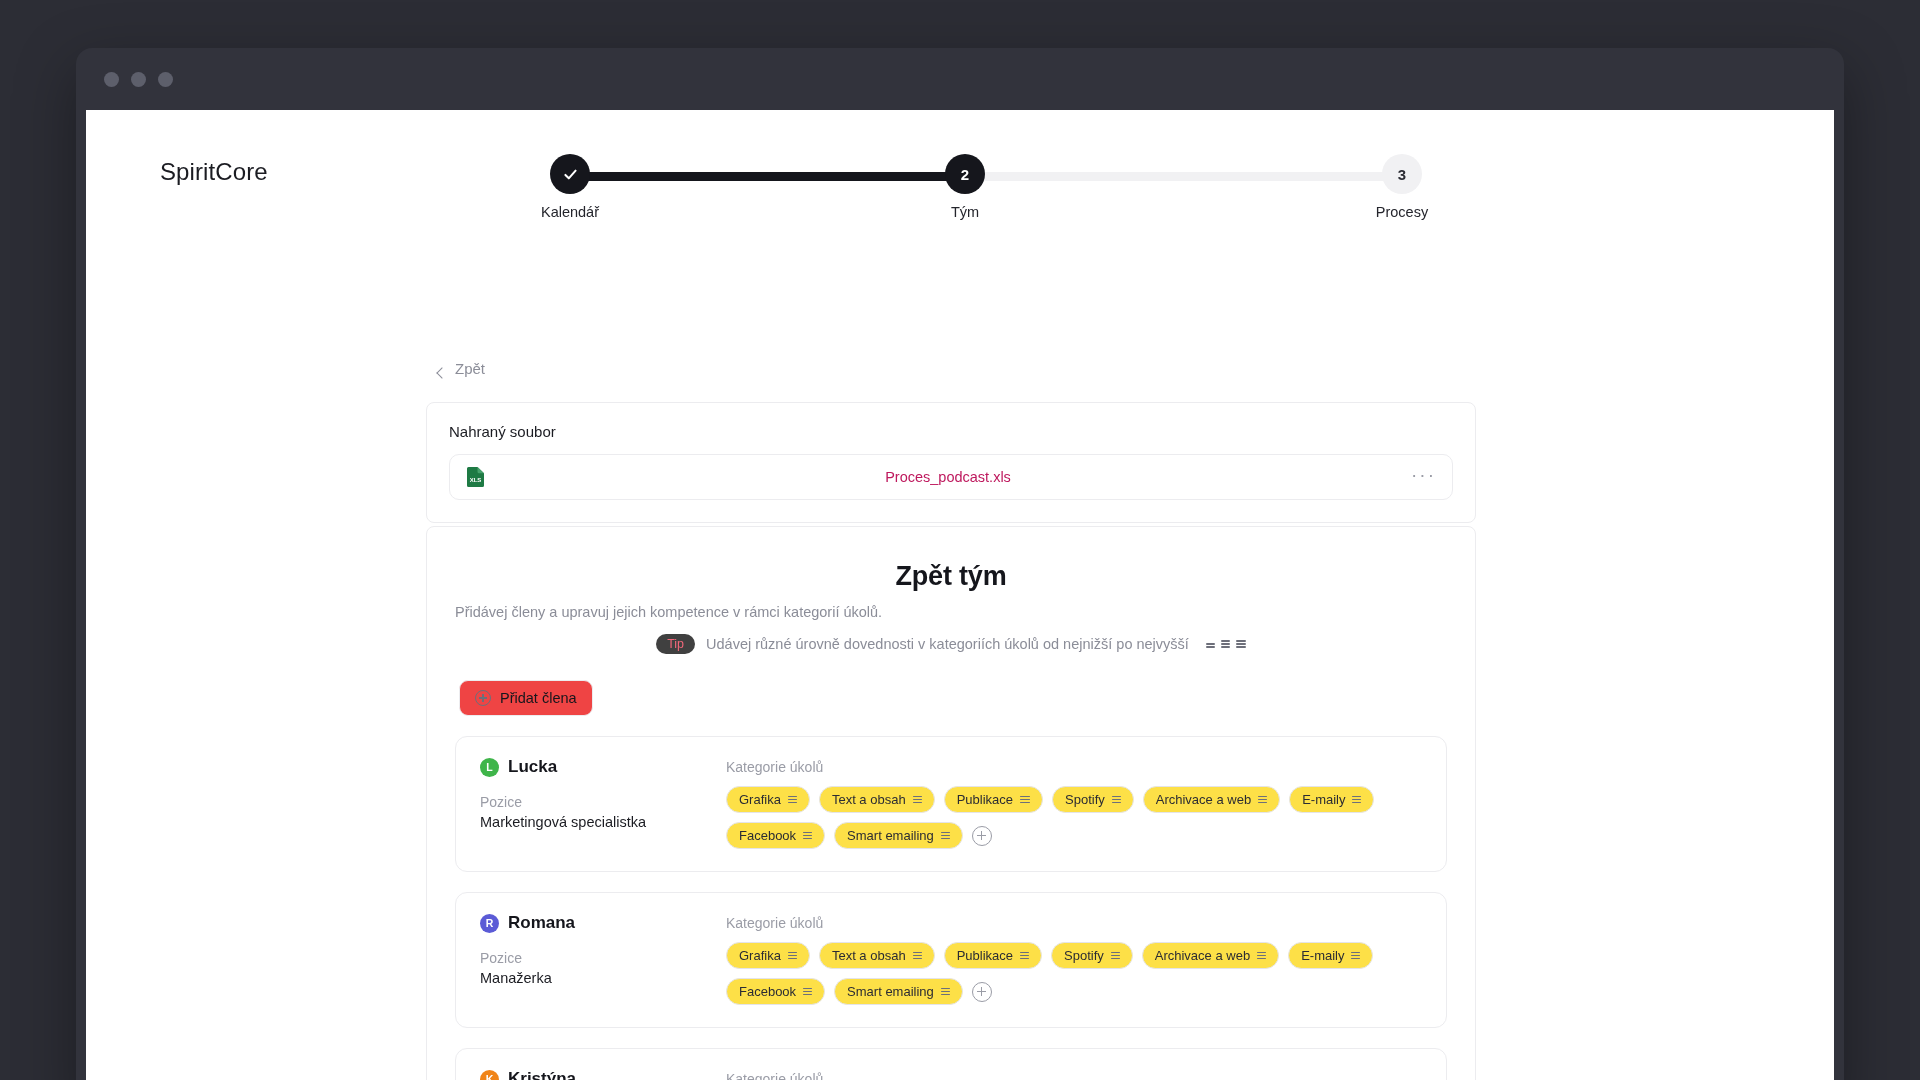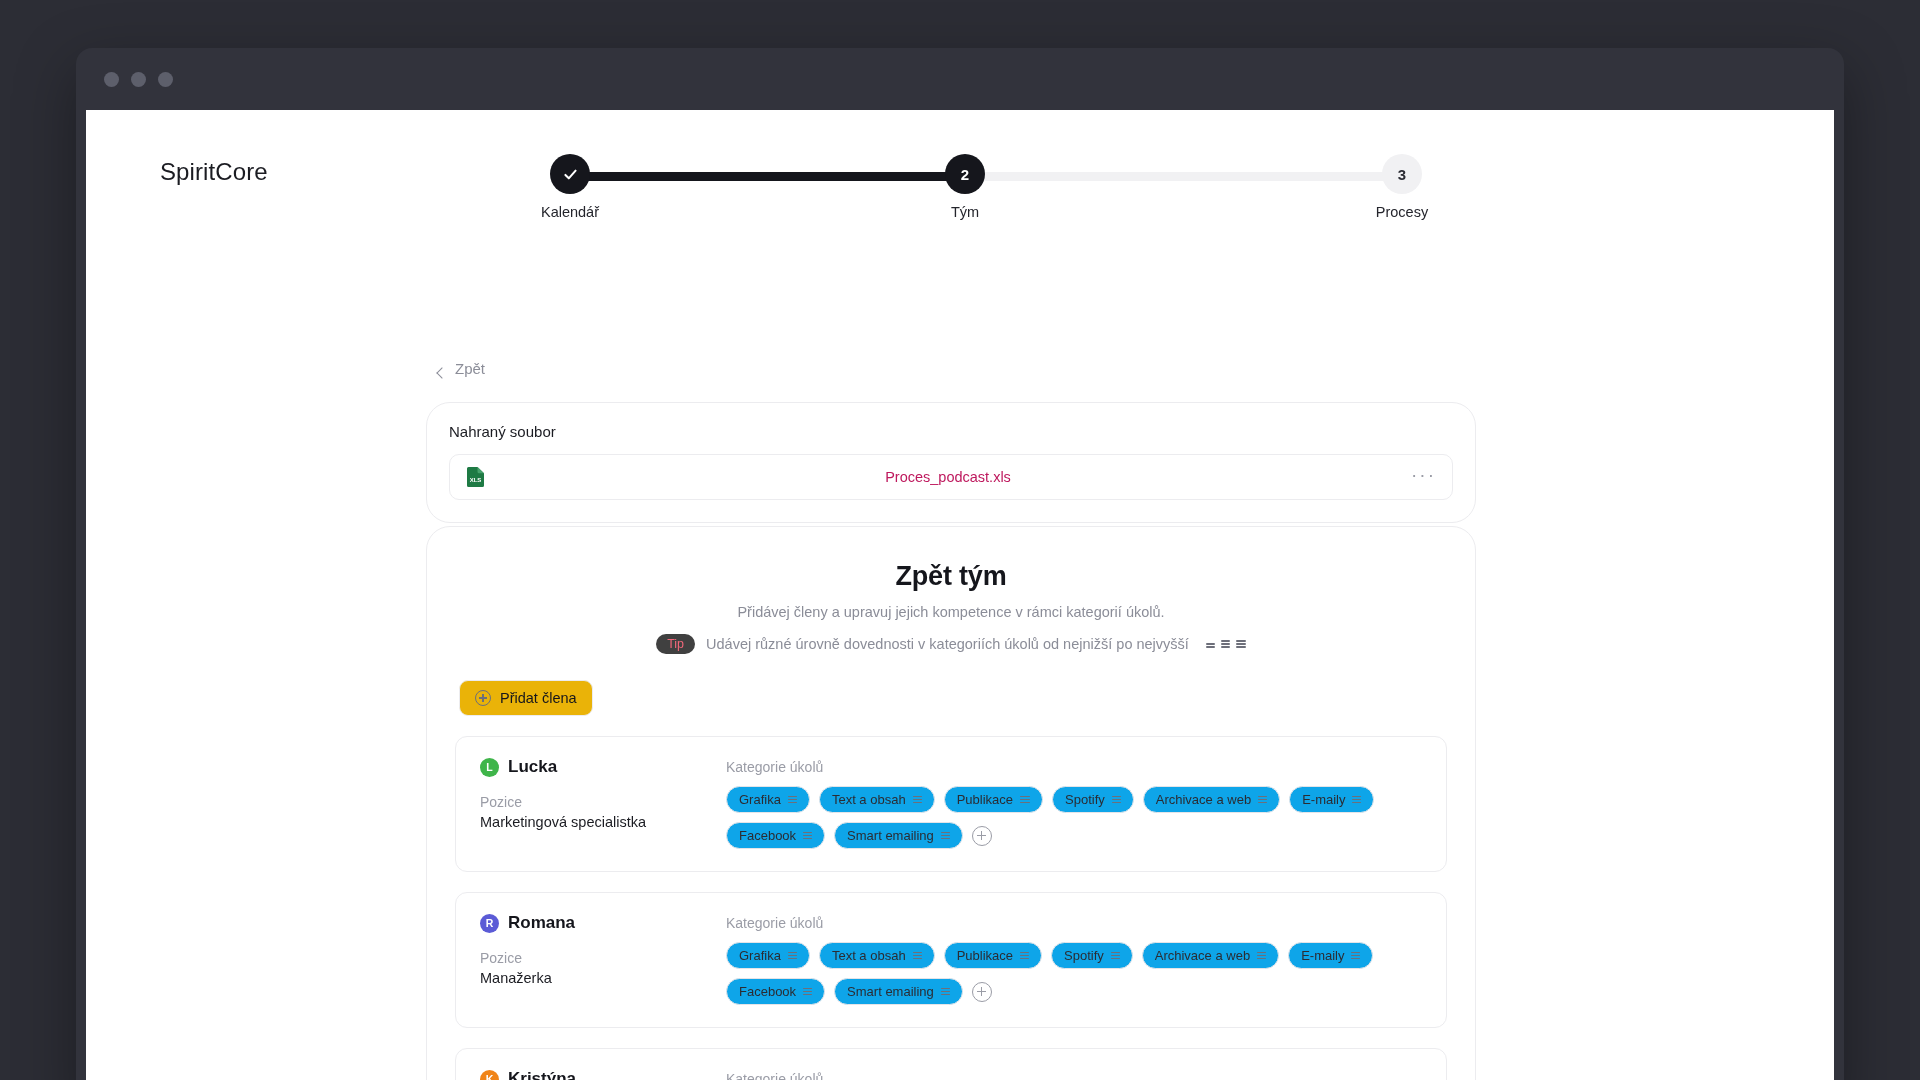--- a/index.html
+++ b/index.html
@@ -94,21 +94,21 @@
     display: inline-block; width: 8px; height: 8px;
     border-left: 1.6px solid #8b8d98; border-bottom: 1.6px solid #8b8d98;
     transform: rotate(45deg); margin-top: 0px;
   }
 
   .card {
     position: absolute; left: 340px;
     width: 1050px;
     background: #fff;
     border: 1px solid #ececef;
-    border-radius: 24px;
+    border-radius: 8px;
   }
   #file-card { top: 172px; padding: 20px 22px 22px; }
   #file-card-title {
     font-size: 15px; color: #1b1c22; font-weight: 400; margin-bottom: 14px;
   }
   #file-row {
     border: 1px solid #ececef; border-radius: 10px;
     height: 46px; display: flex; align-items: center;
     padding: 0 16px; gap: 11px;
   }
@@ -119,39 +119,39 @@
     cursor: pointer; line-height: 1; padding-bottom: 6px;
   }
 
   
   #team-card { top: 296px; padding: 34px 28px 28px; }
   #team-title {
     text-align: center; font-size: 27px; font-weight: 700;
     color: #15161c; letter-spacing: -.2px;
   }
   #team-sub {
-    text-align: center; font-size: 14.5px; color: #8b8d98;
+    text-align: left; font-size: 14.5px; color: #8b8d98;
     margin-top: 12px;
   }
   #tip-row {
     display: flex; align-items: center; justify-content: center;
     gap: 11px; margin-top: 14px;
   }
   #tip-badge {
     background: #404040; color: #f2687a;
     font-size: 12.5px; border-radius: 11px;
     padding: 3px 11px;
   }
   #tip-text { font-size: 14.5px; color: #8b8d98; }
   .lvl-group { display: inline-flex; align-items: flex-end; gap: 6px; margin-left: 6px; }
 
   #add-member-btn {
     margin-top: 26px; margin-left: 4px;
     display: inline-flex; align-items: center; gap: 9px;
-    background: #eab308; border: 1px solid #ececef; border-radius: 9px;
+    background: #ef4444; border: 1px solid #ececef; border-radius: 9px;
     padding: 9px 15px; font-size: 14.5px; color: #15161c;
     font-weight: 500; cursor: pointer; font-family: inherit;
   }
   .plus-circle {
     width: 16px; height: 16px; border-radius: 50%;
     border: 1.4px solid #6d6f7a; position: relative; flex: none;
   }
   .plus-circle::before, .plus-circle::after {
     content: ''; position: absolute; background: #6d6f7a;
   }
@@ -176,21 +176,21 @@
   .pos-label { font-size: 14px; color: #9a9ca6; margin-top: 17px; }
   .pos-value { font-size: 14.5px; color: #1b1c22; margin-top: 4px; }
 
   .member-right { flex: 1; padding-top: 2px; }
   .cat-label { font-size: 14px; color: #9a9ca6; margin-bottom: 11px; }
   .chips { display: flex; flex-wrap: wrap; gap: 9px; align-items: center; }
   .chip {
     border: 1px solid #e4e4e8; border-radius: 15px;
     padding: 5px 12px; font-size: 13px; color: #2b2c33;
     display: inline-flex; align-items: center; gap: 7px;
-    background: #0ea5e9; cursor: pointer; white-space: nowrap;
+    background: #fde047; cursor: pointer; white-space: nowrap;
   }
   .chip-add {
     width: 20px; height: 20px; border-radius: 50%;
     border: 1.3px solid #9a9ca6; position: relative;
     cursor: pointer; flex: none;
   }
   .chip-add::before, .chip-add::after {
     content: ''; position: absolute; background: #9a9ca6;
   }
   .chip-add::before { left: 4.5px; right: 4.5px; top: 8.3px; height: 1.3px; }

